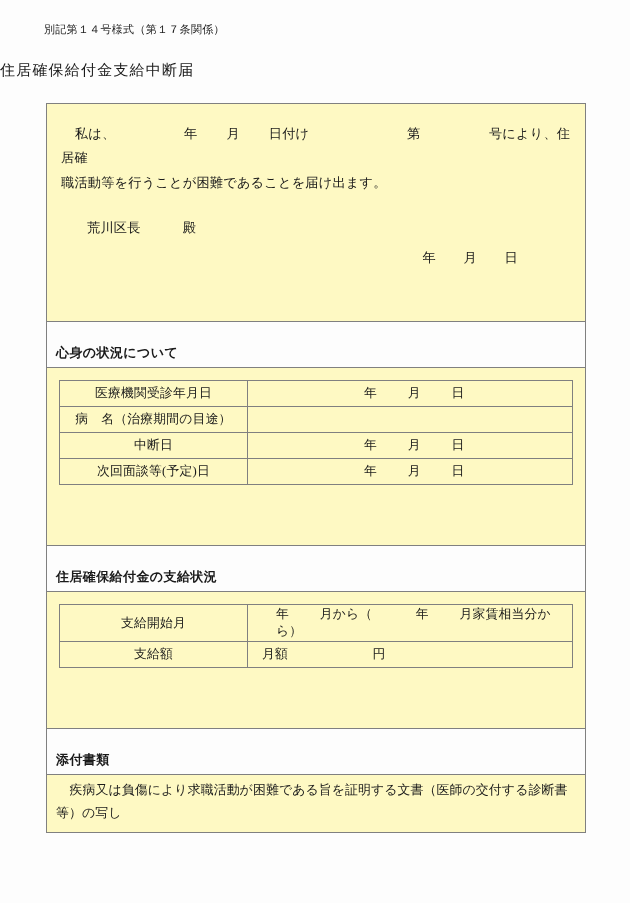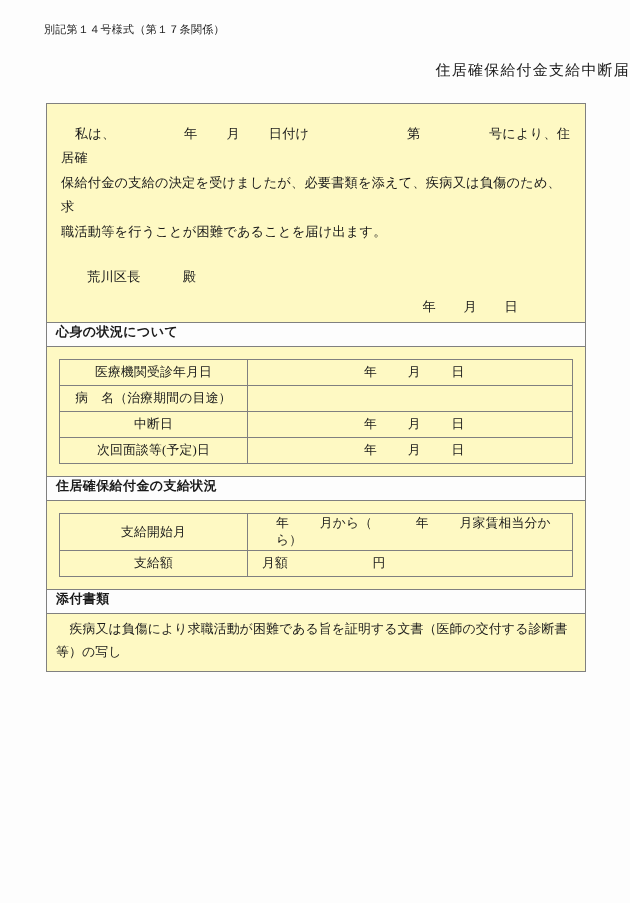--- a/index.html
+++ b/index.html
@@ -30,21 +30,21 @@
     font-size: 11px;
     letter-spacing: 0.3px;
     white-space: nowrap;
   }
 
   .doc-title {
     position: absolute;
     left: 0;
     right: 0;
     top: 61px;
-    text-align: right;
+    text-align: left;
     font-size: 15px;
     letter-spacing: 1.2px;
   }
 
   
   .main-box {
     position: absolute;
     left: 46px;
     top: 103px;
     width: 540px;
@@ -119,26 +119,27 @@
     height: 0;
   }
   .field-row.blank .field-dots {
     margin-left: 44px;
   }
 
   
   .section-head {
     border-top: 1px solid #808080;
     border-bottom: 1px solid #808080;
-    padding: 0 9px 5px 9px;
+    padding: 22px 9px 5px 9px;
     font-size: 13px;
     font-weight: bold;
     font-family: "DejaVu Sans", "Liberation Sans", sans-serif;
     letter-spacing: 0.4px;
     background: #fdfdfd;
+    margin-top: 48px;
   }
 
   
   .table-wrap {
     padding: 12px 12px 12px 12px;
   }
   table.grid {
     width: 100%;
     border-collapse: collapse;
     table-layout: fixed;
@@ -180,21 +181,20 @@
 <div class="page">
 
   <div class="form-code">別記第１４号様式（第１７条関係）</div>
 
   <div class="doc-title">住居確保給付金支給中断届</div>
 
   <div class="main-box">
 
     <div class="decl">
       <p class="indent"><span>私は、</span><span class="sp-xl"></span><span>年</span><span class="sp-m"></span><span>月</span><span class="sp-m"></span><span>日付け</span><span class="sp-xl"></span><span class="sp-m"></span><span>第</span><span class="sp-xl"></span><span>号により、住居確</span></p>
-      <p>保給付金の支給の決定を受けましたが、必要書類を添えて、疾病又は負傷のため、求</p>
       <p>職活動等を行うことが困難であることを届け出ます。</p>
 
       <div class="addressee"><span>荒川区長</span><span class="dono">殿</span></div>
 
       <div class="date-line"><span>年</span><span class="g"></span><span>月</span><span class="g"></span><span>日</span></div>
 
     </div>
 
     <div class="section-head">心身の状況について</div>
 

